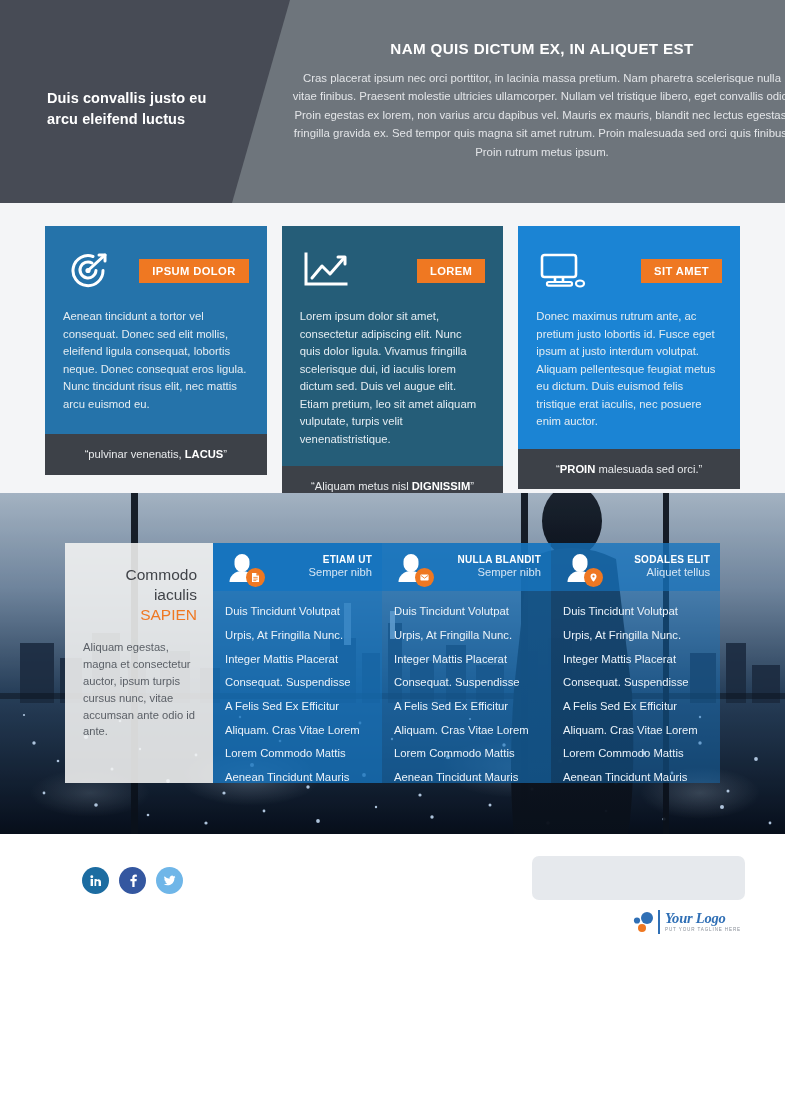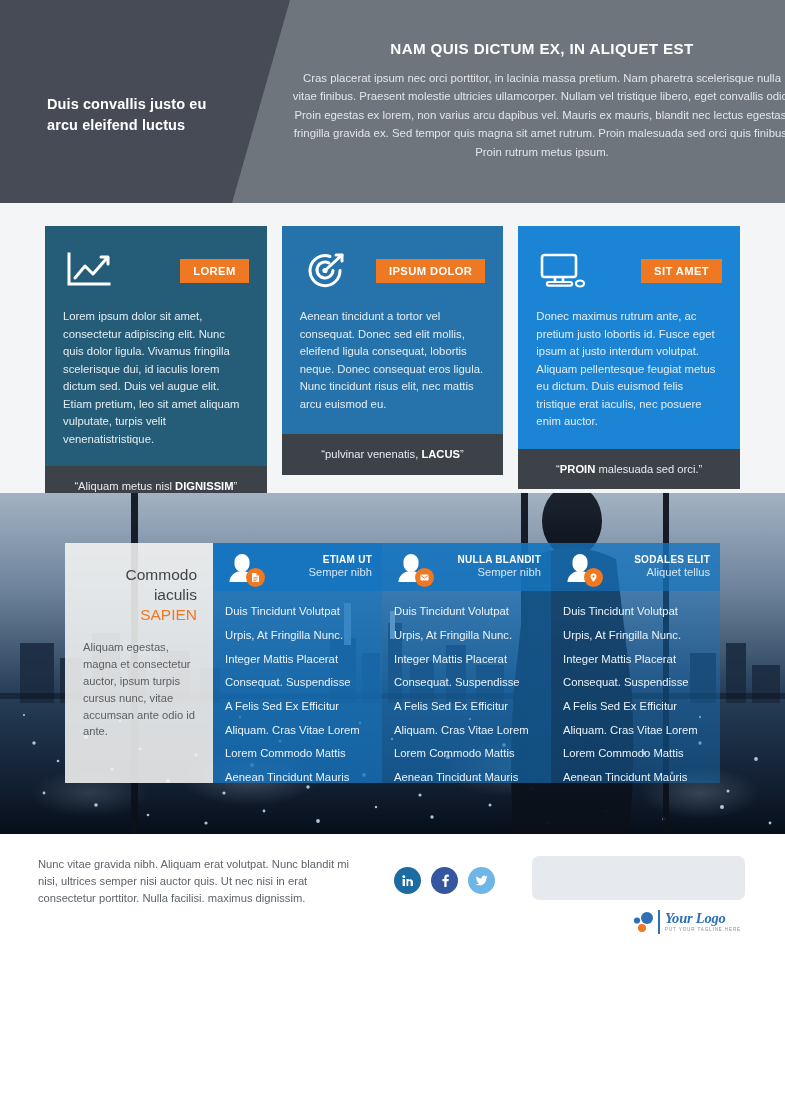--- a/index.html
+++ b/index.html
@@ -18,21 +18,21 @@
     background: #6e757c;
     overflow: hidden;
   }
   .header-dark {
     position: absolute; left: 0; top: 0;
     width: 300px; height: 203px;
     background: #474b55;
     clip-path: polygon(0 0, 290px 0, 232px 203px, 0 203px);
   }
   .header-left {
-    position: absolute; left: 47px; top: 94px; width: 190px;
+    position: absolute; left: 47px; top: 88px; width: 190px;
     color: #ffffff;
     font-size: 14.5px; font-weight: bold; line-height: 1.45;
     letter-spacing: .1px;
   }
   .header-right {
     position: absolute; left: 255px; top: 40px; width: 500px;
     text-align: center;
     margin-left: 37px;
   }
   .header-title {
@@ -193,55 +193,55 @@
     <div class="header-dark"></div>
     <div class="header-left">Duis convallis justo eu arcu eleifend luctus</div>
     <div class="header-right">
       <div class="header-title">NAM QUIS DICTUM EX, IN ALIQUET EST</div>
       <div class="header-body">Cras placerat ipsum nec orci porttitor, in lacinia massa pretium. Nam pharetra scelerisque nulla vitae finibus. Praesent molestie ultricies ullamcorper. Nullam vel tristique libero, eget convallis odio. Proin egestas ex lorem, non varius arcu dapibus vel. Mauris ex mauris, blandit nec lectus egestas, fringilla gravida ex. Sed tempor quis magna sit amet rutrum. Proin malesuada sed orci quis finibus. Proin rutrum metus ipsum.</div>
     </div>
   </div>
 
   <div class="cards-band">
     <div class="cards-row">
-
-      <div class="card card-1">
-        <div class="card-top">
-          <div class="card-head">
-            <span class="card-icon">
-              <svg width="52" height="42" viewBox="0 0 52 42">
-                <path d="M6 4 V34 H46" stroke="#fff" stroke-width="3" fill="none" stroke-linecap="square"></path>
-                <path d="M12 28 L22 16 L30 24 L44 8" stroke="#fff" stroke-width="3" fill="none" stroke-linejoin="round" stroke-linecap="round"></path>
-                <path d="M38 7 H45 V14" stroke="#fff" stroke-width="3" fill="none" stroke-linejoin="round" stroke-linecap="round"></path>
-              </svg>
-            </span>
-            <span class="card-badge">LOREM</span>
-          </div>
-          <div class="card-text">Lorem ipsum dolor sit amet, consectetur adipiscing elit. Nunc quis dolor ligula. Vivamus fringilla scelerisque dui, id iaculis lorem dictum sed. Duis vel augue elit. Etiam pretium, leo sit amet aliquam vulputate, turpis velit venenatistristique.</div>
-        </div>
-        <div class="card-foot"><span>“Aliquam metus nisl </span><b>DIGNISSIM</b><span>”</span></div>
-      </div>
 
       <div class="card card-2">
         <div class="card-top">
           <div class="card-head">
             <span class="card-icon">
               <svg width="52" height="42" viewBox="0 0 52 42">
                 <path d="M30 6.5 A15 15 0 1 0 40 20.5" stroke="#fff" stroke-width="3" fill="none" stroke-linecap="round"></path>
                 <path d="M29 13 A8 8 0 1 0 33 20.5" stroke="#fff" stroke-width="3" fill="none" stroke-linecap="round"></path>
                 <circle cx="25" cy="20.5" r="2.6" fill="#fff"></circle>
                 <path d="M25 20.5 L42 5" stroke="#fff" stroke-width="3" fill="none" stroke-linecap="round"></path>
                 <path d="M36 5 L42 5 L42 11" stroke="#fff" stroke-width="3" fill="none" stroke-linejoin="round" stroke-linecap="round"></path>
               </svg>
             </span>
             <span class="card-badge">IPSUM DOLOR</span>
           </div>
           <div class="card-text">Aenean tincidunt a tortor vel consequat. Donec sed elit mollis, eleifend ligula consequat, lobortis neque. Donec consequat eros ligula. Nunc tincidunt risus elit, nec mattis arcu euismod eu.</div>
         </div>
         <div class="card-foot"><span>“pulvinar venenatis, </span><b>LACUS</b><span>”</span></div>
+      </div>
+
+      <div class="card card-1">
+        <div class="card-top">
+          <div class="card-head">
+            <span class="card-icon">
+              <svg width="52" height="42" viewBox="0 0 52 42">
+                <path d="M6 4 V34 H46" stroke="#fff" stroke-width="3" fill="none" stroke-linecap="square"></path>
+                <path d="M12 28 L22 16 L30 24 L44 8" stroke="#fff" stroke-width="3" fill="none" stroke-linejoin="round" stroke-linecap="round"></path>
+                <path d="M38 7 H45 V14" stroke="#fff" stroke-width="3" fill="none" stroke-linejoin="round" stroke-linecap="round"></path>
+              </svg>
+            </span>
+            <span class="card-badge">LOREM</span>
+          </div>
+          <div class="card-text">Lorem ipsum dolor sit amet, consectetur adipiscing elit. Nunc quis dolor ligula. Vivamus fringilla scelerisque dui, id iaculis lorem dictum sed. Duis vel augue elit. Etiam pretium, leo sit amet aliquam vulputate, turpis velit venenatistristique.</div>
+        </div>
+        <div class="card-foot"><span>“Aliquam metus nisl </span><b>DIGNISSIM</b><span>”</span></div>
       </div>
 
       <div class="card card-3">
         <div class="card-top">
           <div class="card-head">
             <span class="card-icon">
               <svg width="52" height="42" viewBox="0 0 52 42">
                 <rect x="6" y="5" width="34" height="22" rx="2.5" stroke="#fff" stroke-width="2.6" fill="none"></rect>
                 <path d="M19 27 V32 M27 27 V32" stroke="#fff" stroke-width="2.6"></path>
                 <rect x="11" y="32" width="25" height="3.6" rx="1.6" stroke="#fff" stroke-width="2.2" fill="none"></rect>
@@ -488,21 +488,20 @@
           <li>Lorem Commodo Mattis</li>
           <li>Aenean Tincidunt Mauris</li>
         </ul>
       </div>
 
     </div>
   </div>
 
   <div class="footer">
     <div class="footer-inner">
-      <div class="footer-text">Nunc vitae gravida nibh. Aliquam erat volutpat. Nunc blandit mi nisi, ultrices semper nisi auctor quis. Ut nec nisi in erat consectetur porttitor. Nulla facilisi. maximus dignissim.</div>
 
       <div class="socials">
         <span class="soc soc-in">
           <svg width="15" height="15" viewBox="0 0 15 15">
             <rect x="2.6" y="6" width="2.4" height="7" fill="#fff"></rect>
             <circle cx="3.8" cy="3.7" r="1.45" fill="#fff"></circle>
             <path d="M6.5 6 h2.3 v1 a2.5 2.5 0 0 1 4.2 1.9 V13 h-2.4 V9.3 a1.2 1.2 0 0 0 -2.4 0 V13 H6.5 Z" fill="#fff"></path>
           </svg>
         </span>
         <span class="soc soc-fb">

